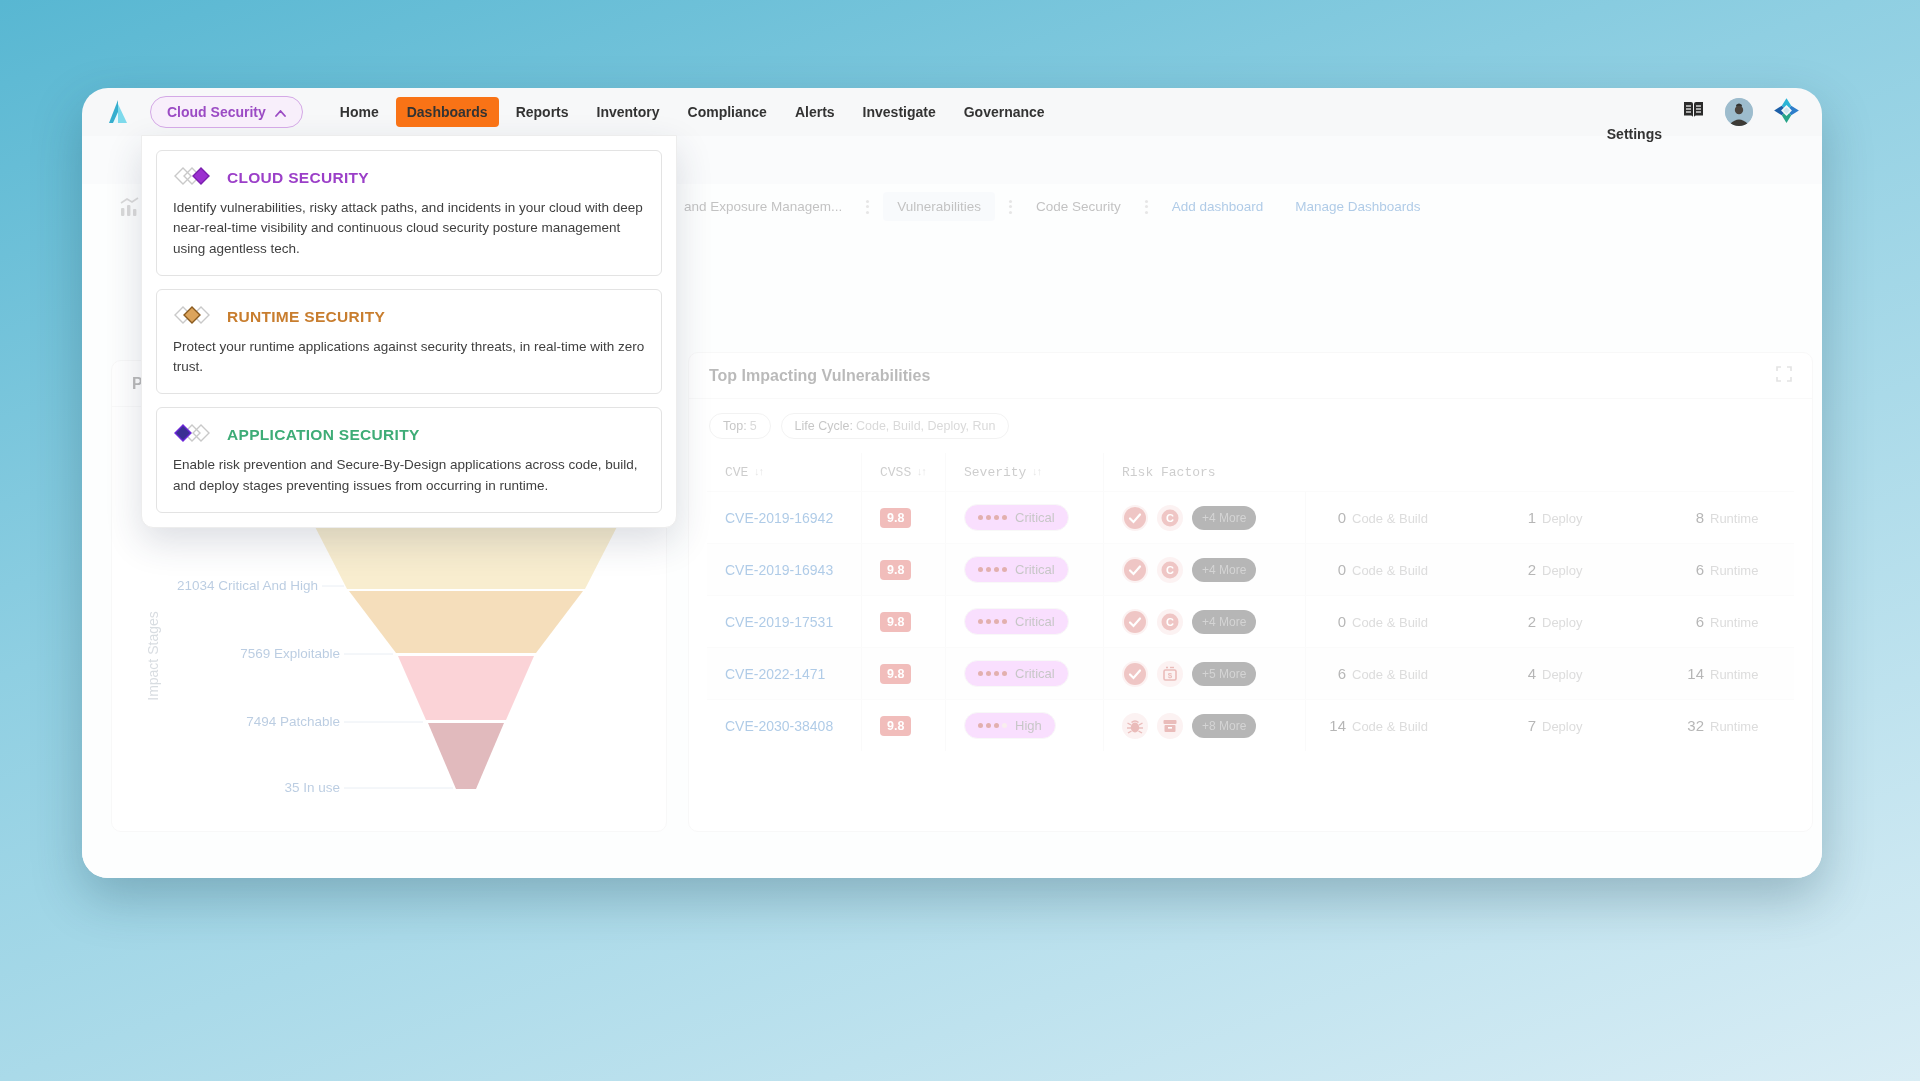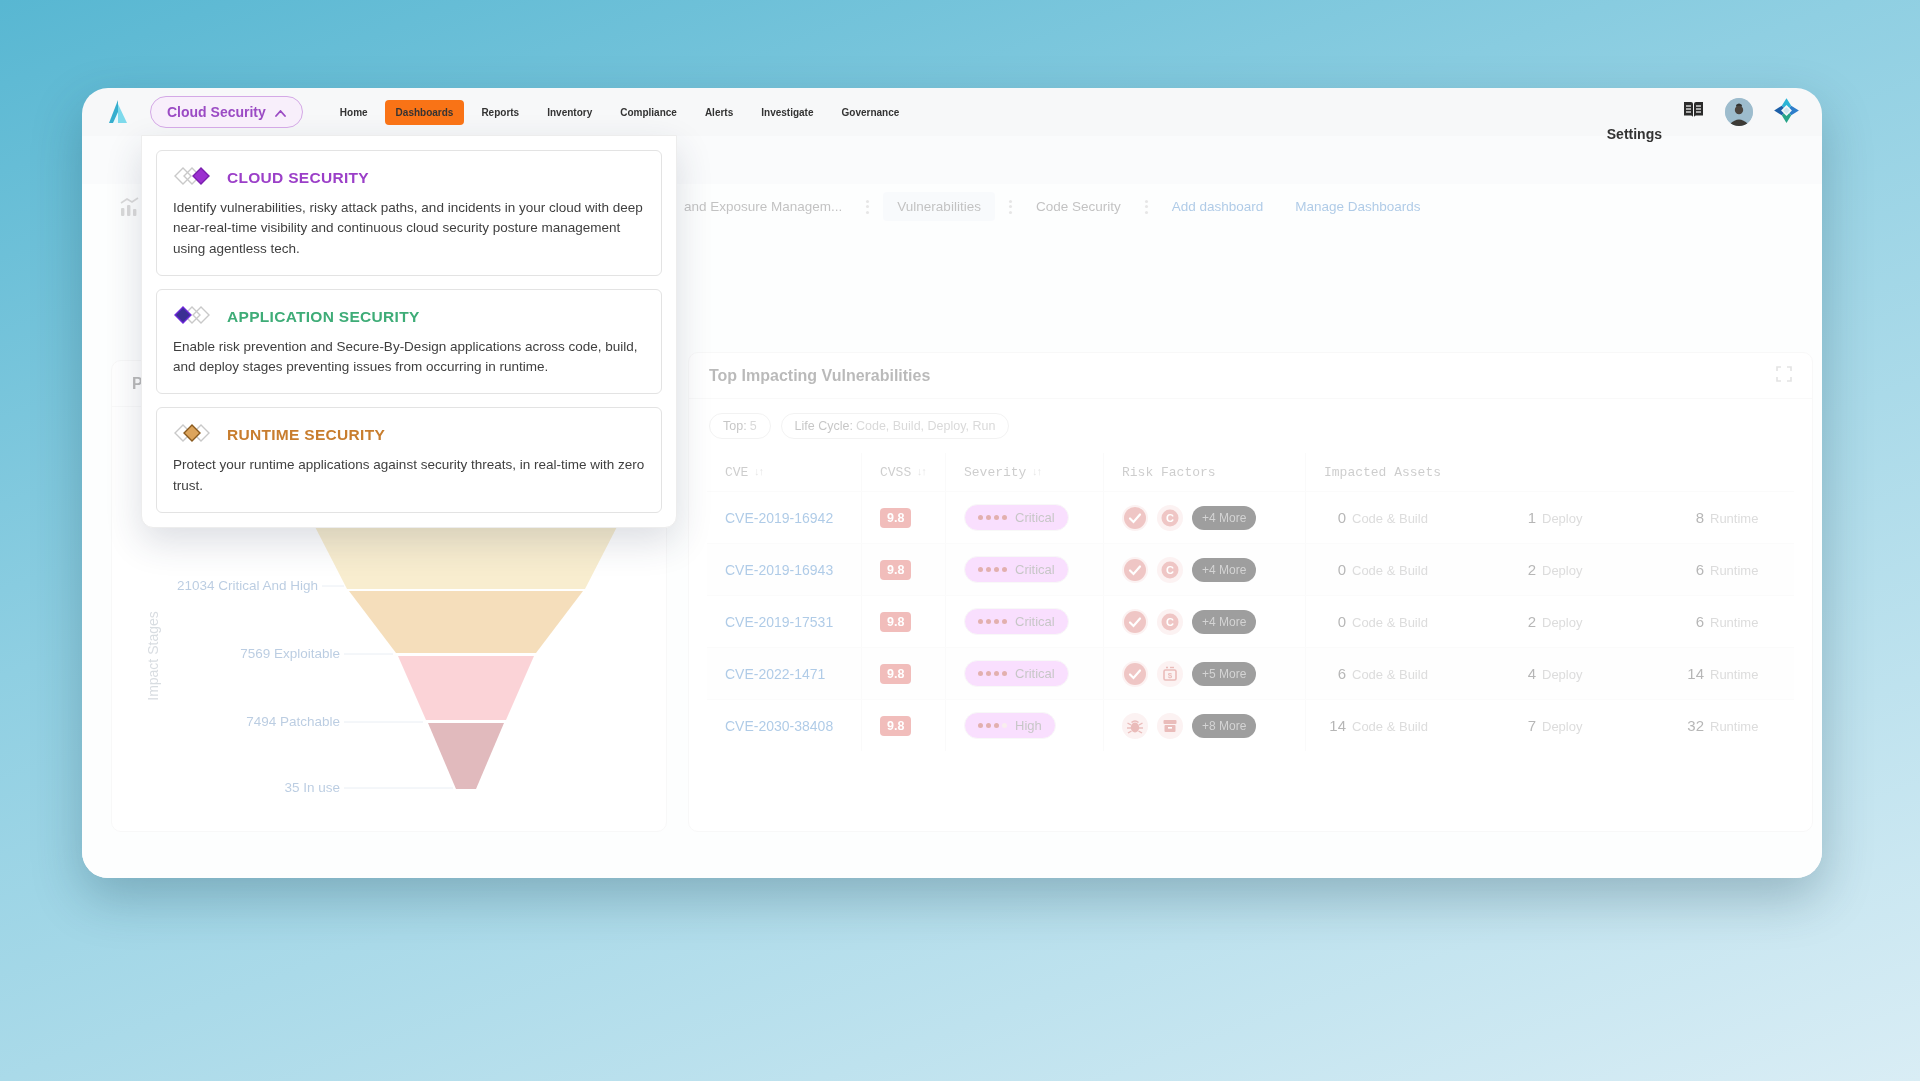--- a/index.html
+++ b/index.html
@@ -10,21 +10,21 @@
     background:#f7f8f9; border-radius:26px; box-shadow:0 20px 50px rgba(20,60,80,.28); }
 
   
   .navbar { position:absolute; left:0; top:0; right:0; height:48px; display:flex; align-items:center;
     padding:0 22px; z-index:40; }
   .brand-logo { width:30px; height:30px; display:flex; align-items:center; }
   .switcher { margin-left:16px; height:32px; display:flex; align-items:center; gap:9px; padding:0 16px;
     background:#f8effb; border:1px solid #d4a9e6; border-radius:16px; cursor:pointer; }
   .switcher .lbl { color:#9b4bc4; font-size:14px; font-weight:700; }
   .nav-items { display:flex; margin-left:26px; gap:6px; }
-  .nav-item { padding:7px 11px; font-size:10px; font-weight:600; color:#333; border-radius:4px; cursor:pointer; }
+  .nav-item { padding:7px 11px; font-size:14px; font-weight:600; color:#333; border-radius:4px; cursor:pointer; }
   .nav-item.active { background:#f97316; }
   .nav-right { margin-left:auto; display:flex; align-items:center; gap:20px; }
   .settings { font-size:14px; font-weight:600; color:#333; cursor:pointer;margin-top:44px; }
   .avatar { width:28px; height:28px; border-radius:50%; overflow:hidden; background:#a6c3d4; }
 
   
   .content { position:absolute; top:48px; left:0; right:0; bottom:0; background:#fafbfc;
     border-radius:0 0 26px 26px; overflow:hidden; }
 
   .tabbar { position:absolute; top:56px; left:36px; right:30px; height:32px; }
@@ -65,21 +65,21 @@
     border-radius:4px; padding:3px 7px; }
   .sev-pill { display:flex; align-items:center; gap:8px; border:1px solid #ececec; border-radius:14px;
     padding:5px 13px; background:#f0abfc; }
   .sev-dots { display:flex; gap:3px; }
   .sev-dots i { width:5px; height:5px; border-radius:50%; background:#b3312b; }
   .sev-dots i.faint { background:#ecd2d1; }
   .sev-lbl { font-size:13px; color:#6b6b6b; }
   .risk-cell { gap:9px; }
   .risk-ic { width:26px; height:26px; border-radius:50%; background:#f6dcdc; display:flex;
     align-items:center; justify-content:center; }
-  .more-pill { background:#000000; color:#8f8f8f; font-size:12px; border-radius:12px;
+  .more-pill { background:#404040; color:#8f8f8f; font-size:12px; border-radius:12px;
     padding:5px 10px; cursor:pointer; white-space:nowrap; }
   .assets-cell { gap:0; }
   .asset-grp { display:flex; align-items:baseline; }
   .asset-grp .num { font-size:15px; color:#3f3f3f; text-align:right; min-width:22px; margin-right:6px; }
   .asset-grp .al  { font-size:13px; color:#a3a3a3; }
   .asset-grp.g1 { width:190px; } .asset-grp.g2 { width:168px; } .asset-grp.g3 { width:150px; }
 
   
   .fade { position:absolute; inset:48px 0 0 0; background:rgba(255,255,255,.62); z-index:20;
     border-radius:0 0 26px 26px; }
@@ -257,23 +257,20 @@
               <span>CVSS</span>
               <span class="sort">↓↑</span>
             </div>
             <div>
               <span>Severity</span>
               <span class="sort">↓↑</span>
             </div>
             <div>
               <span>Risk Factors</span>
             </div>
-            <div>
-              <span>Impacted Assets</span>
-            </div>
           </div>
         <div id="t-body">
             <div class="t-row">
               <div>
                 <span class="cve-link">CVE-2019-16942</span>
               </div>
               <div>
                 <span class="cvss-badge">9.8</span>
               </div>
               <div>
@@ -533,33 +530,33 @@
               <polygon points="19,2 27,10 19,18 11,10" fill="none" stroke="#c9c9c9" stroke-width="1.4"></polygon>
               <polygon points="28,2 36,10 28,18 20,10" fill="#9b30d0" stroke="#7a1fae" stroke-width="1.4"></polygon>
             </svg></span>
           <span class="title" style="color: rgb(155, 63, 200);">CLOUD SECURITY</span>
         </div>
         <div class="desc">Identify vulnerabilities, risky attack paths, and incidents in your cloud with deep near-real-time visibility and continuous cloud security posture management using agentless tech.</div>
       </div>
       <div class="menu-card">
         <div class="head">
           <span><svg width="44" height="20" viewBox="0 0 44 20">
+              <polygon points="10,2 18,10 10,18 2,10" fill="none" stroke="#c9c9c9" stroke-width="1.4"></polygon>
+              <polygon points="28,2 36,10 28,18 20,10" fill="none" stroke="#c9c9c9" stroke-width="1.4"></polygon>
+              <polygon points="19,2 27,10 19,18 11,10" fill="#dca45c" stroke="#8a5a1e" stroke-width="1.4"></polygon>
+            </svg></span>
+          <span class="title" style="color: rgb(200, 125, 46);">RUNTIME SECURITY</span>
+        </div>
+        <div class="desc">Protect your runtime applications against security threats, in real-time with zero trust.</div>
+      </div>
+      <div class="menu-card">
+        <div class="head">
+          <span><svg width="44" height="20" viewBox="0 0 44 20">
               <polygon points="19,2 27,10 19,18 11,10" fill="none" stroke="#c9c9c9" stroke-width="1.4"></polygon>
               <polygon points="28,2 36,10 28,18 20,10" fill="none" stroke="#c9c9c9" stroke-width="1.4"></polygon>
               <polygon points="10,2 18,10 10,18 2,10" fill="#3b2f93" stroke="#6d28d9" stroke-width="1.4"></polygon>
             </svg></span>
           <span class="title" style="color: rgb(62, 172, 119);">APPLICATION SECURITY</span>
         </div>
         <div class="desc">Enable risk prevention and Secure-By-Design applications across code, build, and deploy stages preventing issues from occurring in runtime.</div>
       </div>
-      <div class="menu-card">
-        <div class="head">
-          <span><svg width="44" height="20" viewBox="0 0 44 20">
-              <polygon points="10,2 18,10 10,18 2,10" fill="none" stroke="#c9c9c9" stroke-width="1.4"></polygon>
-              <polygon points="28,2 36,10 28,18 20,10" fill="none" stroke="#c9c9c9" stroke-width="1.4"></polygon>
-              <polygon points="19,2 27,10 19,18 11,10" fill="#dca45c" stroke="#8a5a1e" stroke-width="1.4"></polygon>
-            </svg></span>
-          <span class="title" style="color: rgb(200, 125, 46);">RUNTIME SECURITY</span>
-        </div>
-        <div class="desc">Protect your runtime applications against security threats, in real-time with zero trust.</div>
-      </div>
     </div>
 </div>
 
 </body></html>

